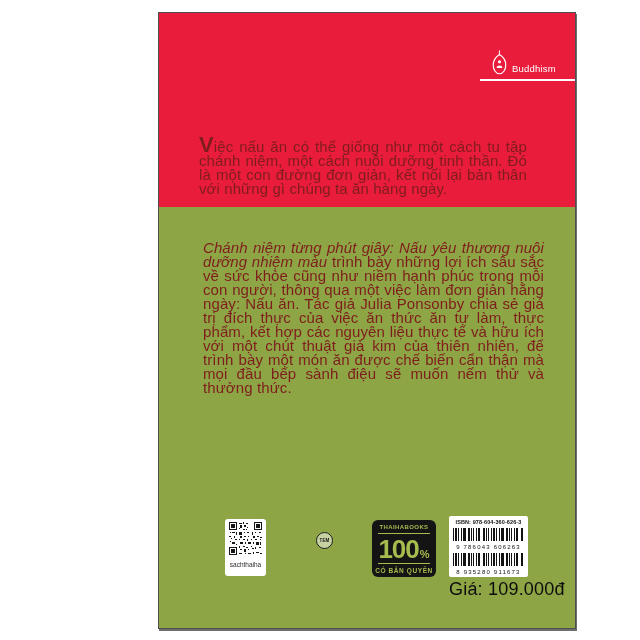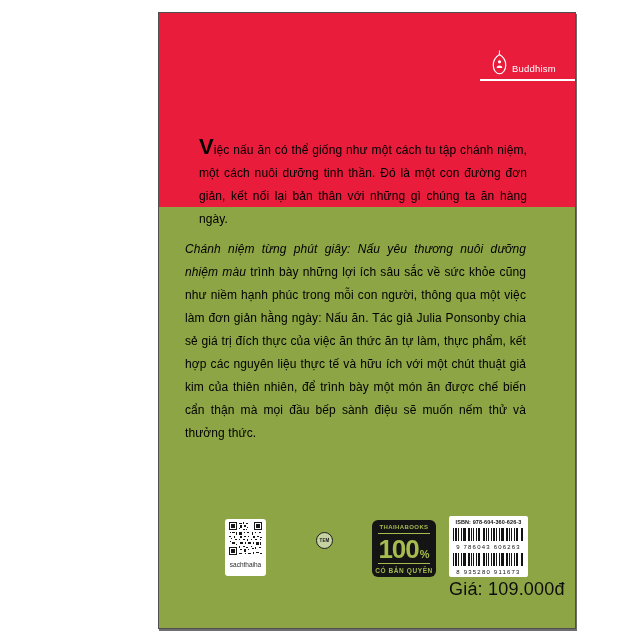--- a/index.html
+++ b/index.html
@@ -12,26 +12,26 @@
     border:1px solid #4f4f4f;box-shadow:1px 2px 0 #6e6e6e;background:#8DA545;margin-left:39px;
   }
   .section-red{position:absolute;left:0;top:0;width:100%;height:194px;background:#E91C3C;}
   .section-green{position:absolute;left:0;top:194px;width:100%;height:421px;background:#8DA545;}
 
   .brand{position:absolute;left:333px;top:37px;display:flex;align-items:flex-end;gap:5px;color:#fff;}
   .brand-label{font-size:9.5px;letter-spacing:.2px;padding-bottom:5px;}
   .brand-rule{position:absolute;left:321px;right:0;top:66px;height:2px;background:#ffffff;}
 
   .blurb{
-    position:absolute;color:#000000;font-size:12px;line-height:23px;
+    position:absolute;color:#7f1d1d;font-size:15px;line-height:14px;
     text-align:justify;letter-spacing:.1px;
   }
   .red-blurb{left:40px;top:110px;width:328px;}
   .red-blurb::first-letter{font-size:22px;font-weight:bold;}
-  .green-blurb{left:26px;top:213px;width:341px;}
+  .green-blurb{left:44px;top:213px;width:341px;}
   .green-blurb i{font-style:italic;}
 
   .qr-box{
     position:absolute;left:66px;top:506px;width:41px;height:57px;background:#ffffff;
     border-radius:3px;display:flex;flex-direction:column;align-items:center;
     justify-content:flex-start;padding-top:3px;box-sizing:border-box;
   }
   .qr-label{font-size:6.5px;color:#2b2b2b;margin-top:2px;}
 
   .tem{

